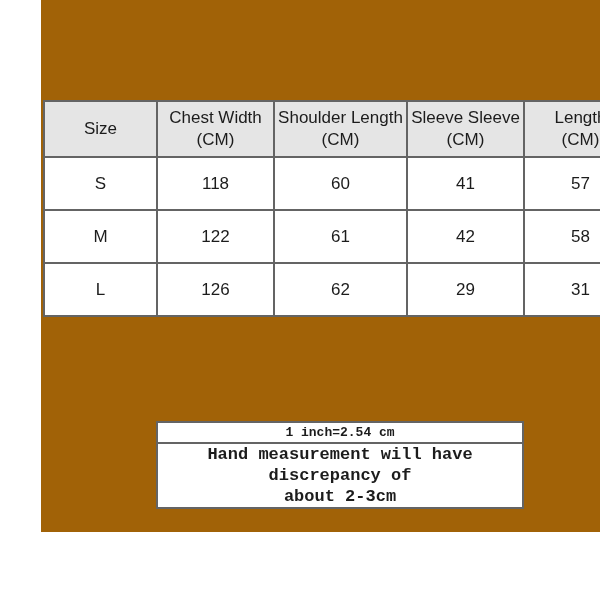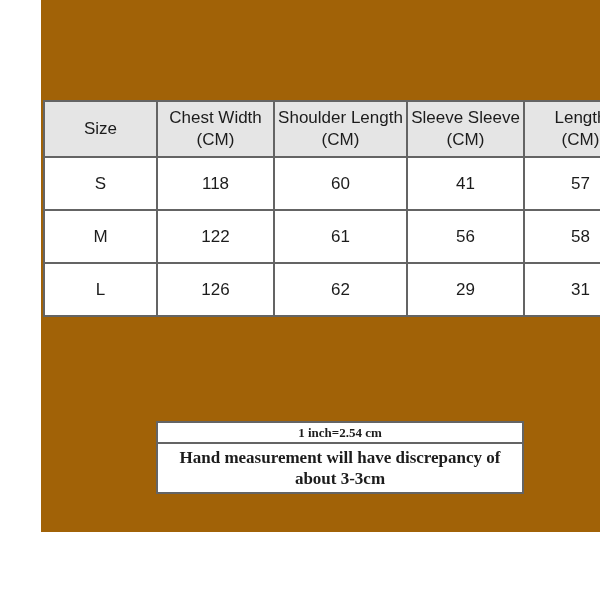--- a/index.html
+++ b/index.html
@@ -48,21 +48,21 @@
     height: 51px;
     background: #ffffff;
   }
   table.note-table {
     position: absolute;
     left: 115px;
     top: 421px;
     width: 368px;
     border-collapse: collapse;
     table-layout: fixed;
-    font-family: Liberation Serif, serif;
+    font-family: Liberation Mono, monospace;
     font-weight: bold;
     color: #1c1c1c;
   }
   .note-table td {
     border: 2px solid #646464;
     padding: 0;
     text-align: center;
     vertical-align: middle;
     background: #ffffff;
   }
@@ -128,40 +128,40 @@
         <td class="cell">S</td>
         <td class="cell">118</td>
         <td class="cell">60</td>
         <td class="cell">41</td>
         <td class="cell">57</td>
       </tr>
       <tr>
         <td class="cell">M</td>
         <td class="cell">122</td>
         <td class="cell">61</td>
-        <td class="cell">56</td>
+        <td class="cell">42</td>
         <td class="cell">58</td>
       </tr>
       <tr>
         <td class="cell">L</td>
         <td class="cell">126</td>
         <td class="cell">62</td>
         <td class="cell">29</td>
         <td class="cell">31</td>
       </tr>
     </tbody>
   </table>
 
   <table class="note-table">
     <tbody>
       <tr>
         <td class="conversion">1 inch=2.54 cm</td>
       </tr>
       <tr>
         <td class="disclaimer">
           <span class="note-line">Hand measurement will have discrepancy of</span>
-          <span class="note-line">about 3-3cm</span>
+          <span class="note-line">about 2-3cm</span>
         </td>
       </tr>
     </tbody>
   </table>
 
 </div>
 
 </body></html>

